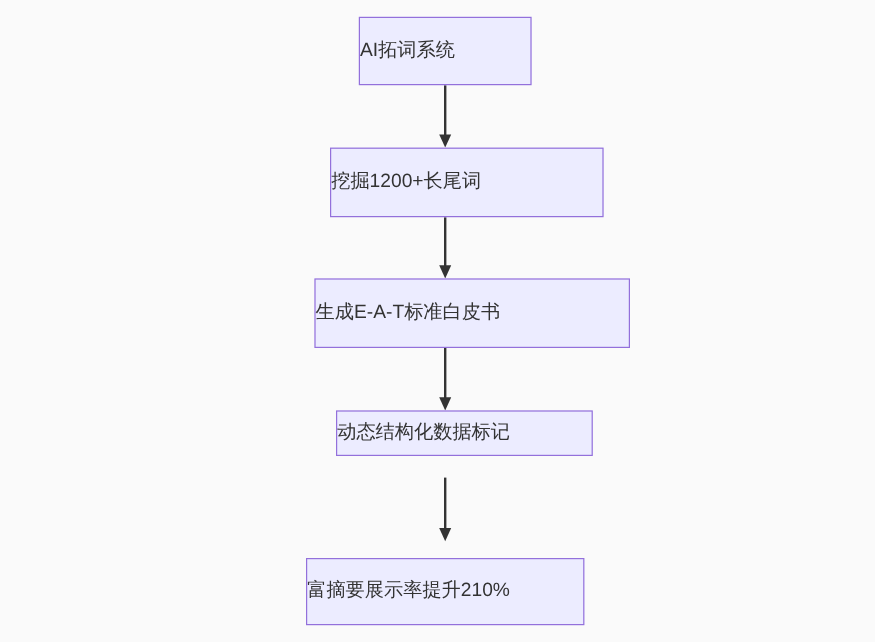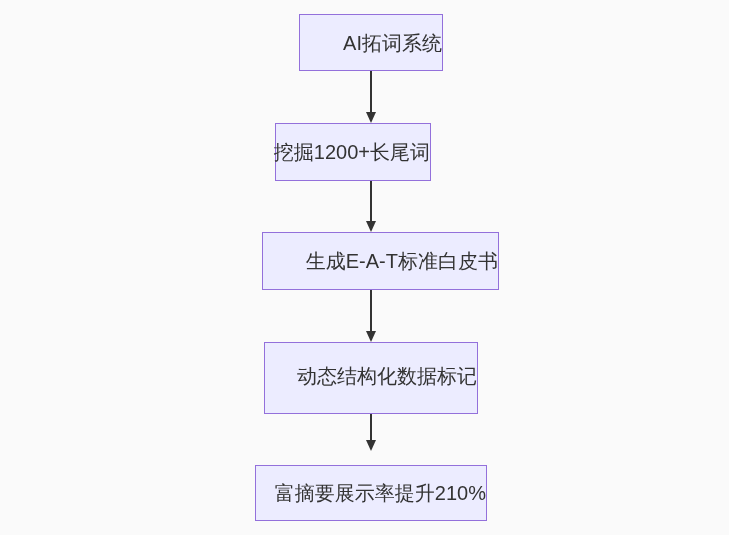--- a/index.html
+++ b/index.html
@@ -16,34 +16,34 @@
     width: 729px;
     height: 535px;
     background: var(--background);
     font-family: "Liberation Sans", "DejaVu Sans", sans-serif;
     overflow: hidden;
   }
   .flow-node {
     position: absolute;
     display: flex;
     align-items: center;
-    justify-content: flex-end;
+    justify-content: flex-start;
     background: var(--node-fill);
     border: 1.5px solid var(--node-border);
     color: var(--text);
-    font-size: 20px;
+    font-size: 16px;
     line-height: 1;
     white-space: nowrap;
     z-index: 2;
   }
   
   .n1 { left: 299px; top: 14px;  width: 144px; height: 57px; }
-  .n2 { left: 275px; top: 123px; width: 156px; height: 58px; }
-  .n3 { left: 262px; top: 232px; width: 237px; height: 58px; }
-  .n4 { left: 264px; top: 342px; width: 214px; height: 72px; font-family: Liberation Mono, monospace; }
+  .n2 { left: 275px; top: 123px; width: 228px; height: 58px; }
+  .n3 { left: 262px; top: 232px; width: 263px; height: 58px; }
+  .n4 { left: 280px; top: 342px; width: 214px; height: 38px; }
   .n5 { left: 255px; top: 465px; width: 232px; height: 56px; }
 
   .edge { position: absolute; left: 365px; width: 12px; z-index: 1; }
   .edge .shaft {
     position: absolute;
     left: 5px; top: 0;
     width: 2px;
     background: var(--arrow);
   }
   .edge .head {

